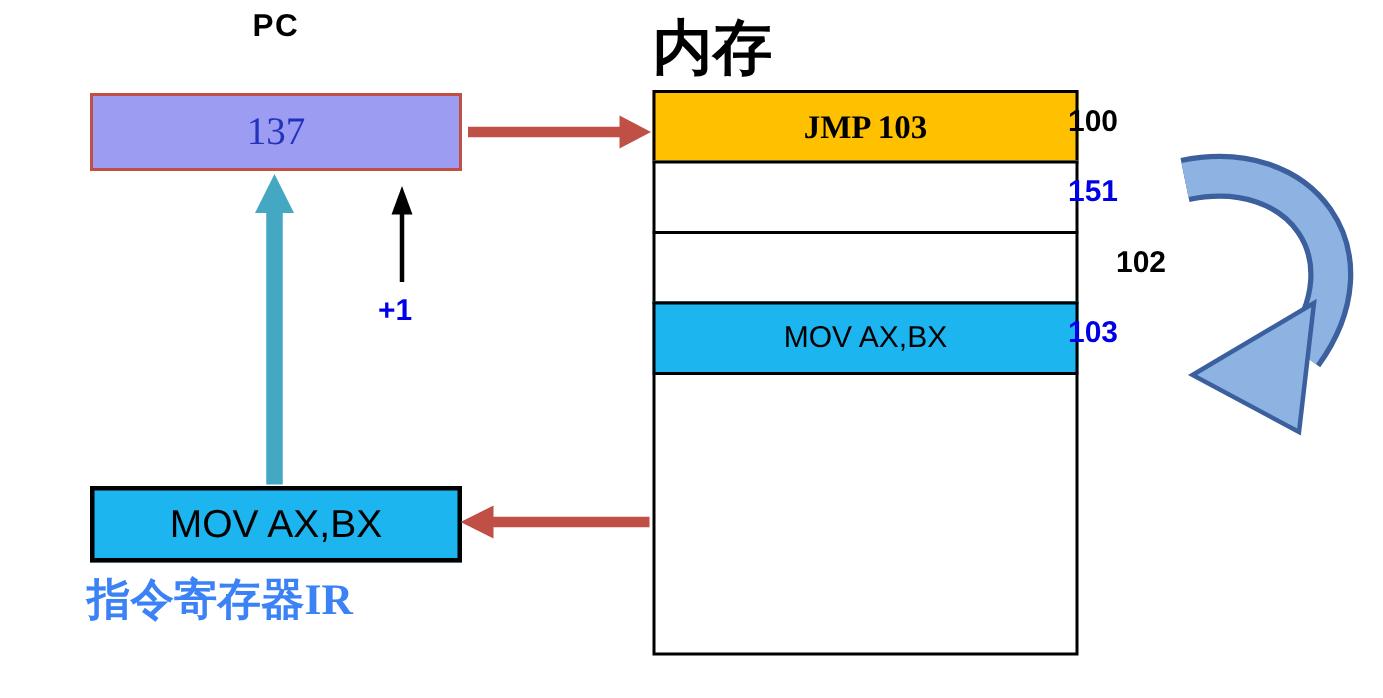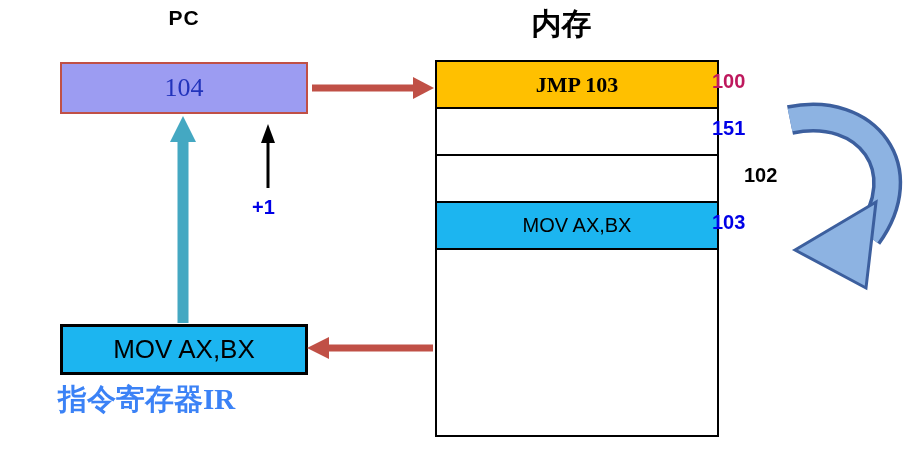--- a/index.html
+++ b/index.html
@@ -17,21 +17,21 @@
     color:#000;
   }
   #pc-box{
     left:60px;top:62px;width:244px;height:48px;
     border:2px solid #C05046;
     display:flex;align-items:center;justify-content:center;
     font-family:"Liberation Serif",serif;font-size:26px;
   }
   #mem-title{
     left:435px;top:4px;width:253px;
-    text-align:center;font-size:30px;font-weight:bold;
+    text-align:left;font-size:40px;font-weight:bold;
     font-family:"Liberation Serif",serif;color:#000;
   }
   #mem-table{left:435px;top:60px;width:284px;}
   .mem-row{
     border:2px solid #000;margin-top:-2px;
     display:flex;align-items:center;justify-content:center;
     box-sizing:content-box;
   }
   .mem-row:first-child{margin-top:0;}
   .row-h{height:45px;}
@@ -64,21 +64,21 @@
   }
   #arrow-layer{left:0;top:0;pointer-events:none;}
 </style>
 </head>
 <body>
 
 <div id="stage">
 
   <div class="abs" id="pc-title">PC</div>
   <div class="abs" id="pc-box" style="background-color: rgb(156, 156, 242);">
-    <span style="color: rgb(34, 51, 187);">104</span>
+    <span style="color: rgb(34, 51, 187);">137</span>
   </div>
 
   <div class="abs" id="mem-title">内存</div>
 
   <div class="abs" id="mem-table">
     <div class="mem-row row-h" style="background-color: rgb(255, 192, 0);">
       <span class="mem-label-bold">JMP 103</span>
     </div>
     <div class="mem-row row-h" style="background-color: rgb(255, 255, 255);">
       <span class="mem-label-plain"></span>
@@ -87,21 +87,21 @@
       <span class="mem-label-plain"></span>
     </div>
     <div class="mem-row row-h" style="background-color: rgb(28, 181, 240);">
       <span class="mem-label-plain">MOV AX,BX</span>
     </div>
     <div class="mem-row row-tall" style="background-color: rgb(255, 255, 255);">
       <span class="mem-label-plain"></span>
     </div>
   </div>
 
-  <div class="abs addr" id="addr-0" style="color: #be185d;">100</div>
+  <div class="abs addr" id="addr-0" style="color: #000000;">100</div>
   <div class="abs addr" id="addr-1" style="color: rgb(0, 0, 230);">151</div>
   <div class="abs addr" id="addr-2" style="color: #000000; margin-left: 32px;">102</div>
   <div class="abs addr" id="addr-3" style="color: rgb(0, 0, 230);">103</div>
 
   <div class="abs" id="plus-one" style="color: rgb(0, 0, 230);">+1</div>
 
   <div class="abs" id="ir-box" style="background-color: rgb(28, 181, 240);">
     <span>MOV AX,BX</span>
   </div>
   <div class="abs" id="ir-title">指令寄存器IR</div>

